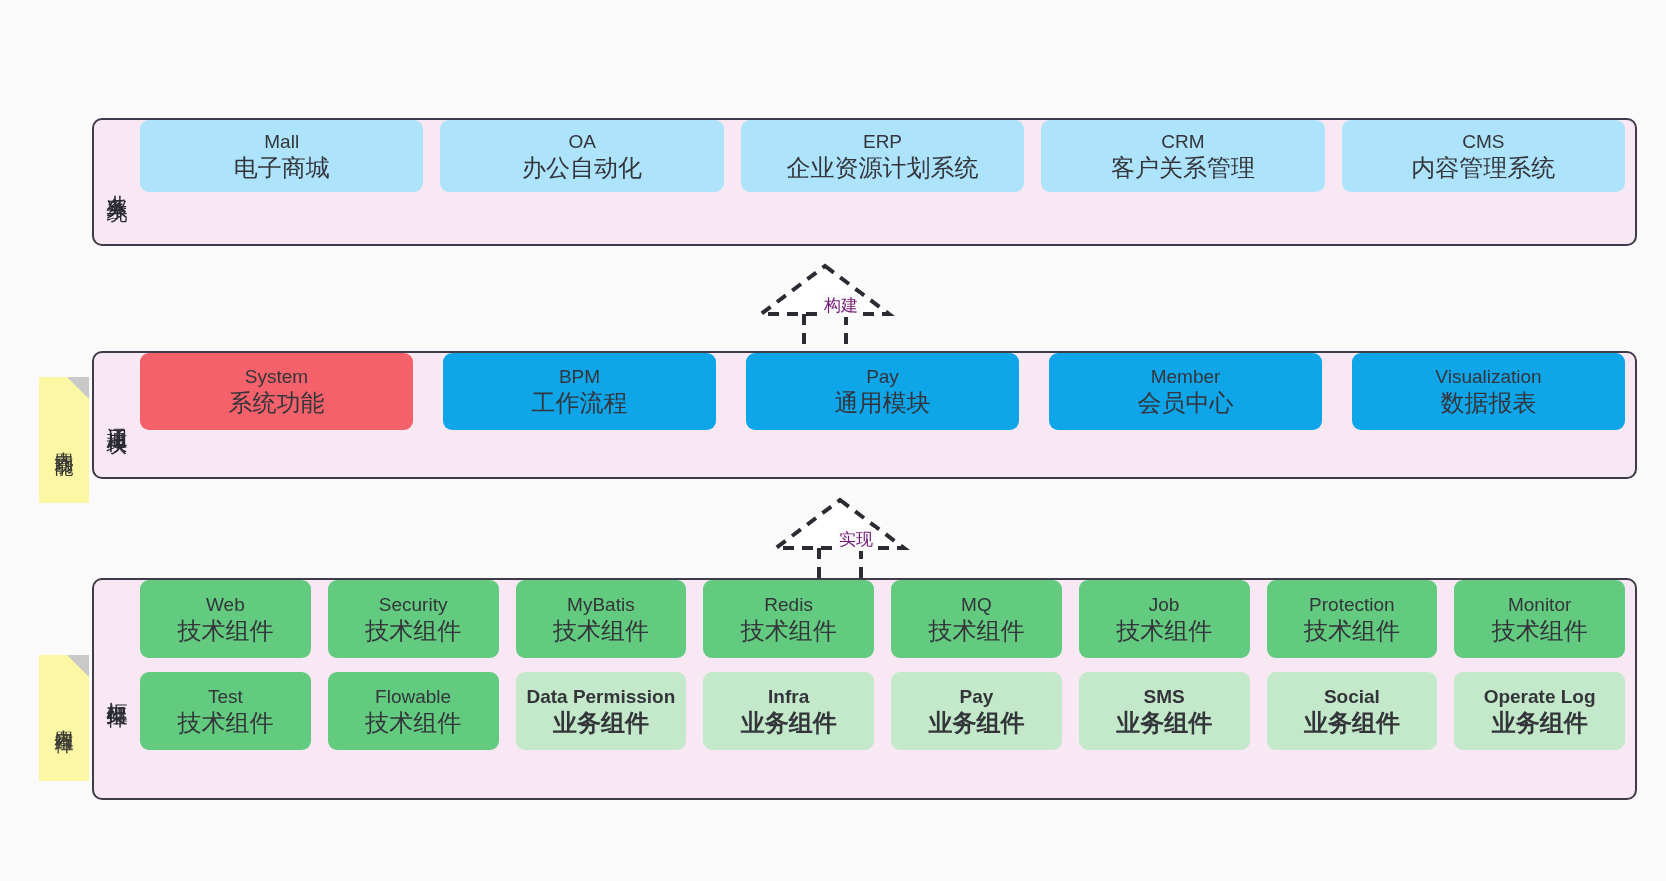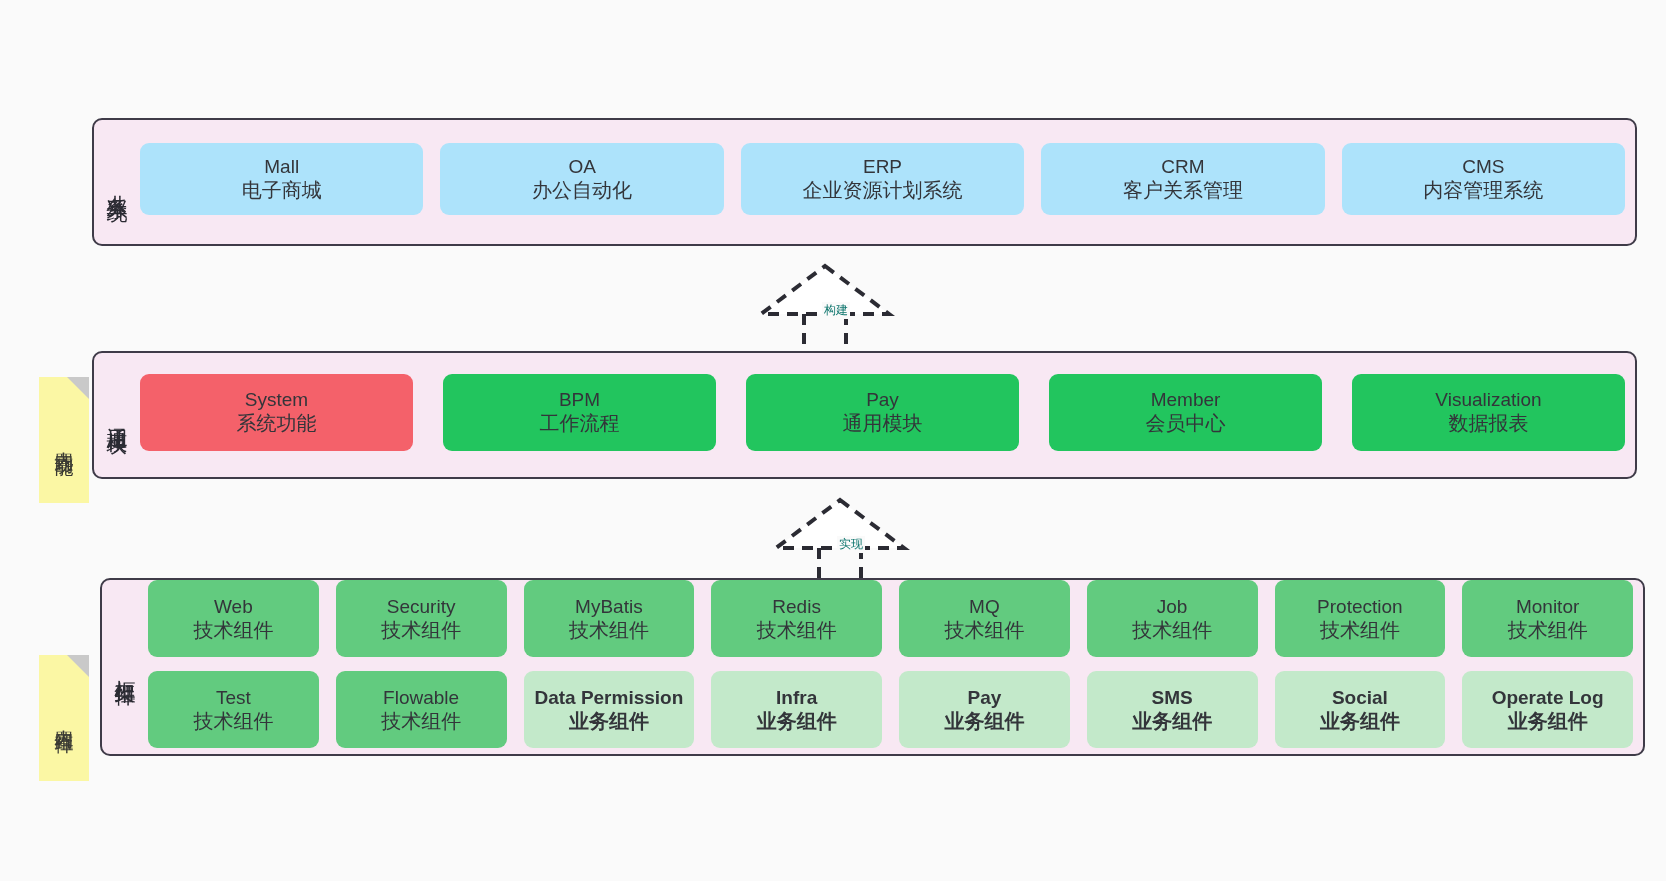--- a/index.html
+++ b/index.html
@@ -41,21 +41,20 @@
     font-size: 21px;
     color: #2b2b33;
     letter-spacing: 2px;
     line-height: 1.15;
     white-space: nowrap;
   }
   .layer-body {
     flex: 1 1 auto;
     display: flex;
     flex-direction: column;
-    justify-content: center;
     padding: 0 10px 6px 0;
     gap: 14px;
   }
   .row {
     display: flex;
     gap: 17px;
     align-items: stretch;
   }
   .cell {
     flex: 1 1 0;
@@ -63,26 +62,26 @@
     display: flex;
     flex-direction: column;
     align-items: center;
     justify-content: center;
     text-align: center;
     line-height: 1.22;
     color: #33353a;
     padding: 4px 3px;
   }
   .cell .t1 { font-size: 19px; }
-  .cell .t2 { font-size: 20px; }
+  .cell .t2 { font-size: 24px; }
 
   
   .c-blue       { background: #ade3fb; }
   .c-red        { background: #f4616a; }
-  .c-pink       { background: #22c55e; }
+  .c-pink       { background: #0ea5e9; }
   .c-green      { background: #62cb7f; }
   .c-lightgreen { background: #c3e9ca; font-weight: bold; }
 
   
   .sticky {
     position: absolute;
     background: #fbf7a4;
     display: flex;
     align-items: center;
     justify-content: center;
@@ -103,26 +102,25 @@
     height: 0;
     border-top: 22px solid #c9c9c9;
     border-left: 22px solid transparent;
   }
 
   
   .connector { position: absolute; }
   .connector svg { display: block; overflow: visible; }
   .conn-label {
     position: absolute;
-    font-size: 12px;
-    color: #0f766e;
+    font-size: 17px;
+    color: #701a75;
     background: #fafafa;
     padding: 0 2px;
     white-space: nowrap;
-    margin-top: 8px;
   }
 </style>
 </head>
 <body>
 
 <div id="canvas">
 
   <div class="layer" id="layer-business" style="left:92px; top:118px; width:1545px; height:128px;">
     <div class="layer-title">
       <span>业务系统</span>
@@ -199,21 +197,21 @@
   </div>
 
   <div class="connector" id="conn-implement" style="left:775px; top:492px; width:145px; height:92px;">
     <svg width="145" height="92" viewBox="0 0 145 92">
       <polygon points="65,8 129,56 1,56" fill="#ffffff" stroke="#2b2b33" stroke-width="4" stroke-dasharray="11 8" stroke-linejoin="miter"></polygon>
       <path d="M 44,56 L 44,92 M 86,56 L 86,92" fill="none" stroke="#2b2b33" stroke-width="4" stroke-dasharray="11 8"></path>
     </svg>
     <div class="conn-label" style="left:62px; top:36px;">实现</div>
   </div>
 
-  <div class="layer" id="layer-framework" style="left:100px; top:578px; width:1545px; height:178px;">
+  <div class="layer" id="layer-framework" style="left:92px; top:578px; width:1545px; height:222px;">
     <div class="layer-title">
       <span>框架组件</span>
     </div>
     <div class="layer-body">
 
       <div class="row" style="height:78px;">
         <div class="cell c-green">
           <div class="t1">Web</div>
           <div class="t2">技术组件</div>
         </div>

